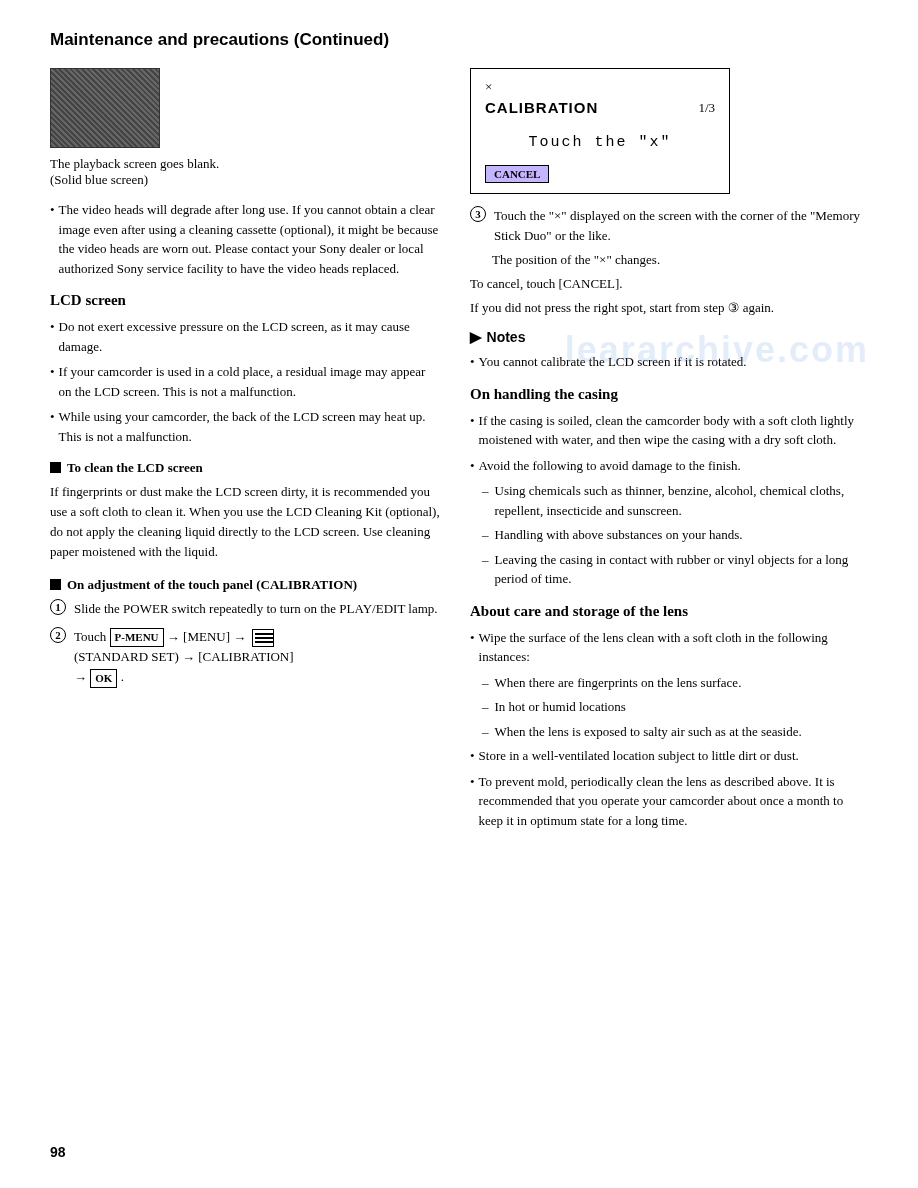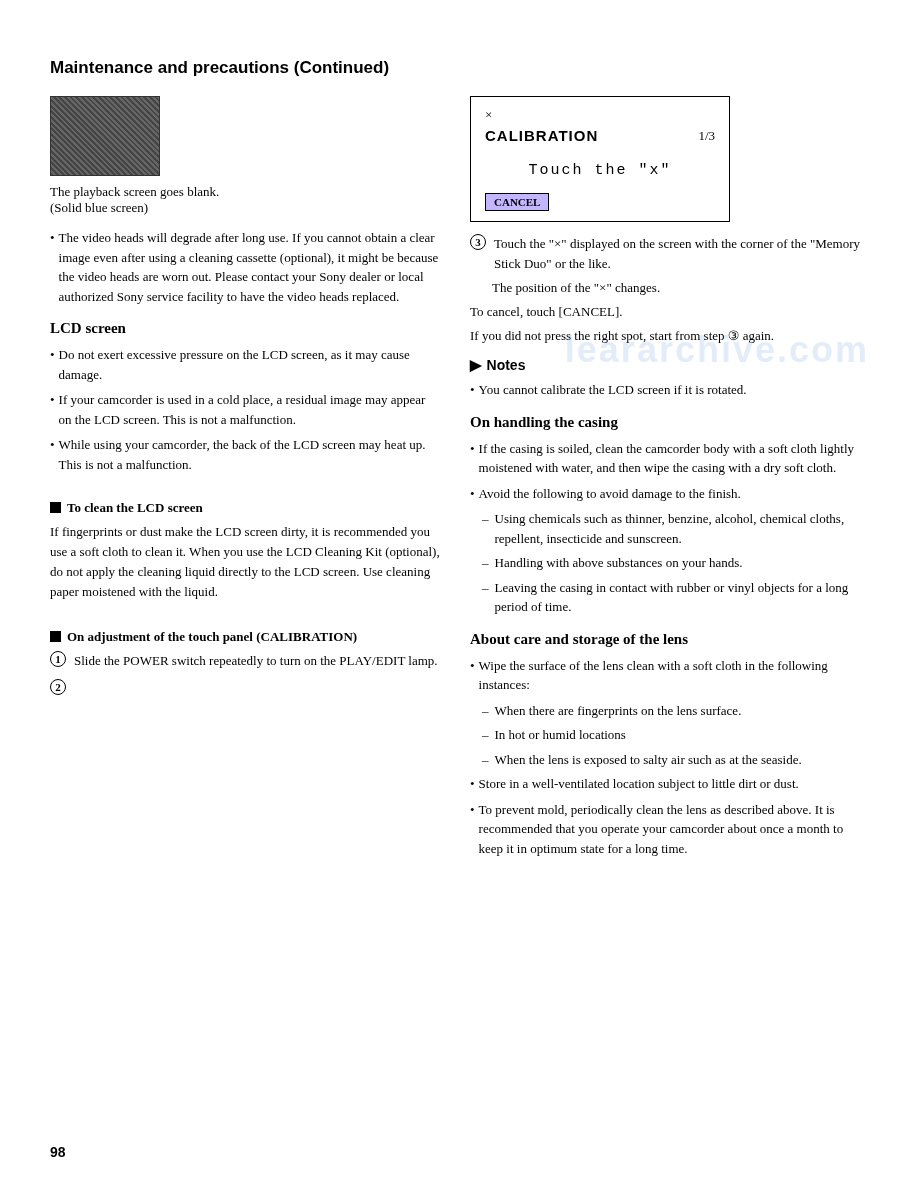--- a/index.html
+++ b/index.html
@@ -17,21 +17,20 @@
       min-height: 1188px;
       padding: 30px 50px 30px 50px;
       position: relative;
     }
     .page-title {
       font-size: 17px;
       font-weight: bold;
       border-bottom: none;
       margin-bottom: 18px;
       font-family: Arial, sans-serif;
-      margin-top: 28px;
     }
     .two-col {
       display: flex;
       gap: 30px;
     }
     .col-left {
       width: 390px;
       flex-shrink: 0;
     }
     .col-right {
@@ -75,21 +74,21 @@
       margin-top: 14px;
       font-family: Liberation Serif, serif;
     }
     .sub-heading {
       display: flex;
       align-items: flex-start;
       gap: 6px;
       font-weight: bold;
       font-size: 13px;
       margin-bottom: 6px;
-      margin-top: 26px;
+      margin-top: 14px;
     }
     .black-square {
       width: 11px;
       height: 11px;
       background: #000;
       flex-shrink: 0;
       margin-top: 2px;
     }
     .body-text {
       font-size: 13px;
@@ -309,20 +308,32 @@
         <span>On adjustment of the touch panel (CALIBRATION)</span>
       </div>
 
       <div class="step-item">
         <span class="circled-num">1</span>
         <span>Slide the POWER switch repeatedly to turn on the PLAY/EDIT lamp.</span>
       </div>
 
       <div class="step-item">
         <span class="circled-num">2</span>
+        <span>
+          <span>Touch</span>
+          <span class="inline-box">P-MENU</span>
+          <span> → [MENU] → </span>
+          <span class="menu-icon"></span>
+          <br>
+          <span>(STANDARD SET) → [CALIBRATION]</span>
+          <br>
+          <span>→ </span>
+          <span class="inline-box">OK</span>
+          <span>.</span>
+        </span>
       </div>
     </div>
 
     <div class="col-right">
 
       <div class="calib-box">
         <div class="calib-x-top">×</div>
         <div class="calib-title-row">
           <span class="calib-title">CALIBRATION</span>
           <span class="calib-page">1/3</span>

